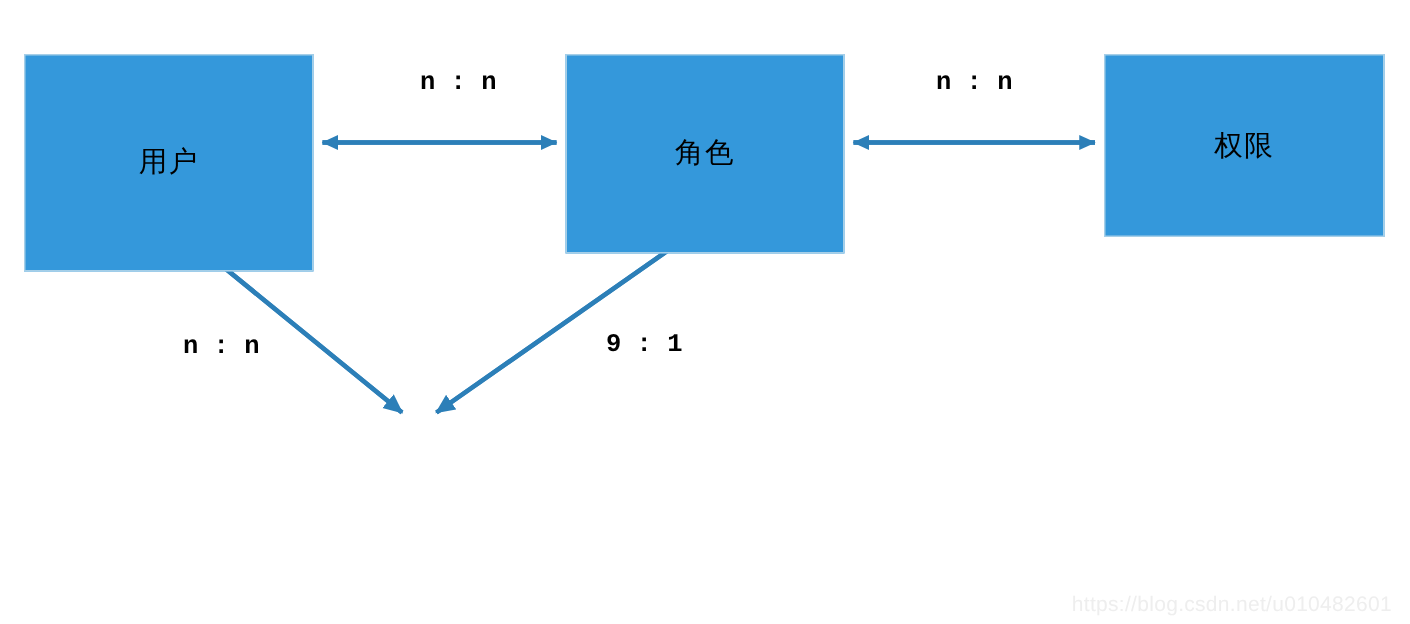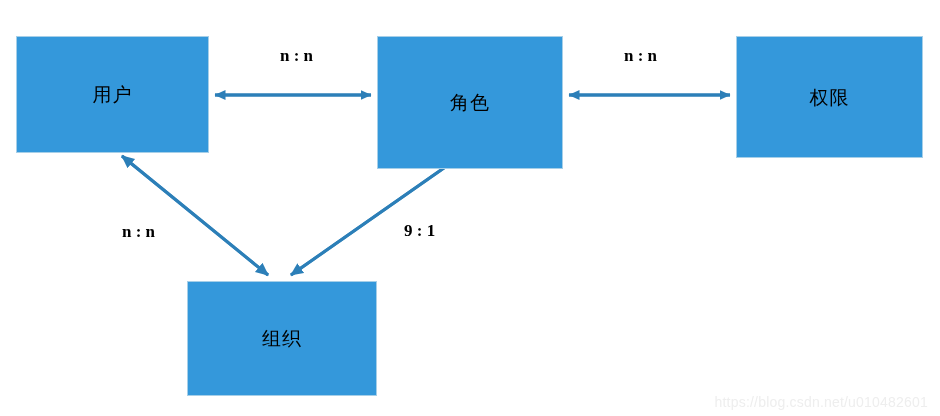--- a/index.html
+++ b/index.html
@@ -37,29 +37,29 @@
   .node-label {
     font-family: "DejaVu Sans", "Liberation Sans", sans-serif;
     font-size: 19px;
     color: #000000;
     letter-spacing: 1px;
     line-height: 1;
     user-select: none;
   }
   .edge-label {
     position: absolute;
-    font-family: Liberation Serif, serif;
+    font-family: Liberation Mono, monospace;
     font-size: 17px;
     font-weight: bold;
     color: #000000;
     white-space: nowrap;
     z-index: 4;
     user-select: none;
   }
-  #node-user   { left: 16px;  top: 36px;  width: 193px; height: 117px; }
+  #node-user   { left: 16px;  top: 36px;  width: 193px; height: 145px; }
   #node-role   { left: 377px; top: 36px;  width: 186px; height: 133px; }
   #node-perm   { left: 736px; top: 36px;  width: 187px; height: 122px; }
   #node-org    { left: 187px; top: 281px; width: 190px; height: 115px; }
 
   #label-user-role { left: 280px; top: 46px; }
   #label-role-perm { left: 624px; top: 46px; }
   #label-user-org  { left: 122px; top: 222px; }
   #label-role-org  { left: 404px; top: 221px; }
 
   .watermark {
@@ -122,23 +122,20 @@
   </div>
 
   <div class="node" id="node-role">
     <span class="node-label">角色</span>
   </div>
 
   <div class="node" id="node-perm">
     <span class="node-label">权限</span>
   </div>
 
-  <div class="node" id="node-org">
-    <span class="node-label">组织</span>
-  </div>
 
   <div class="edge-label" id="label-user-role">n : n</div>
   <div class="edge-label" id="label-role-perm">n : n</div>
   <div class="edge-label" id="label-user-org">n : n</div>
   <div class="edge-label" id="label-role-org">9 : 1</div>
 
   <div class="watermark">https://blog.csdn.net/u010482601</div>
 
 </div>
 

